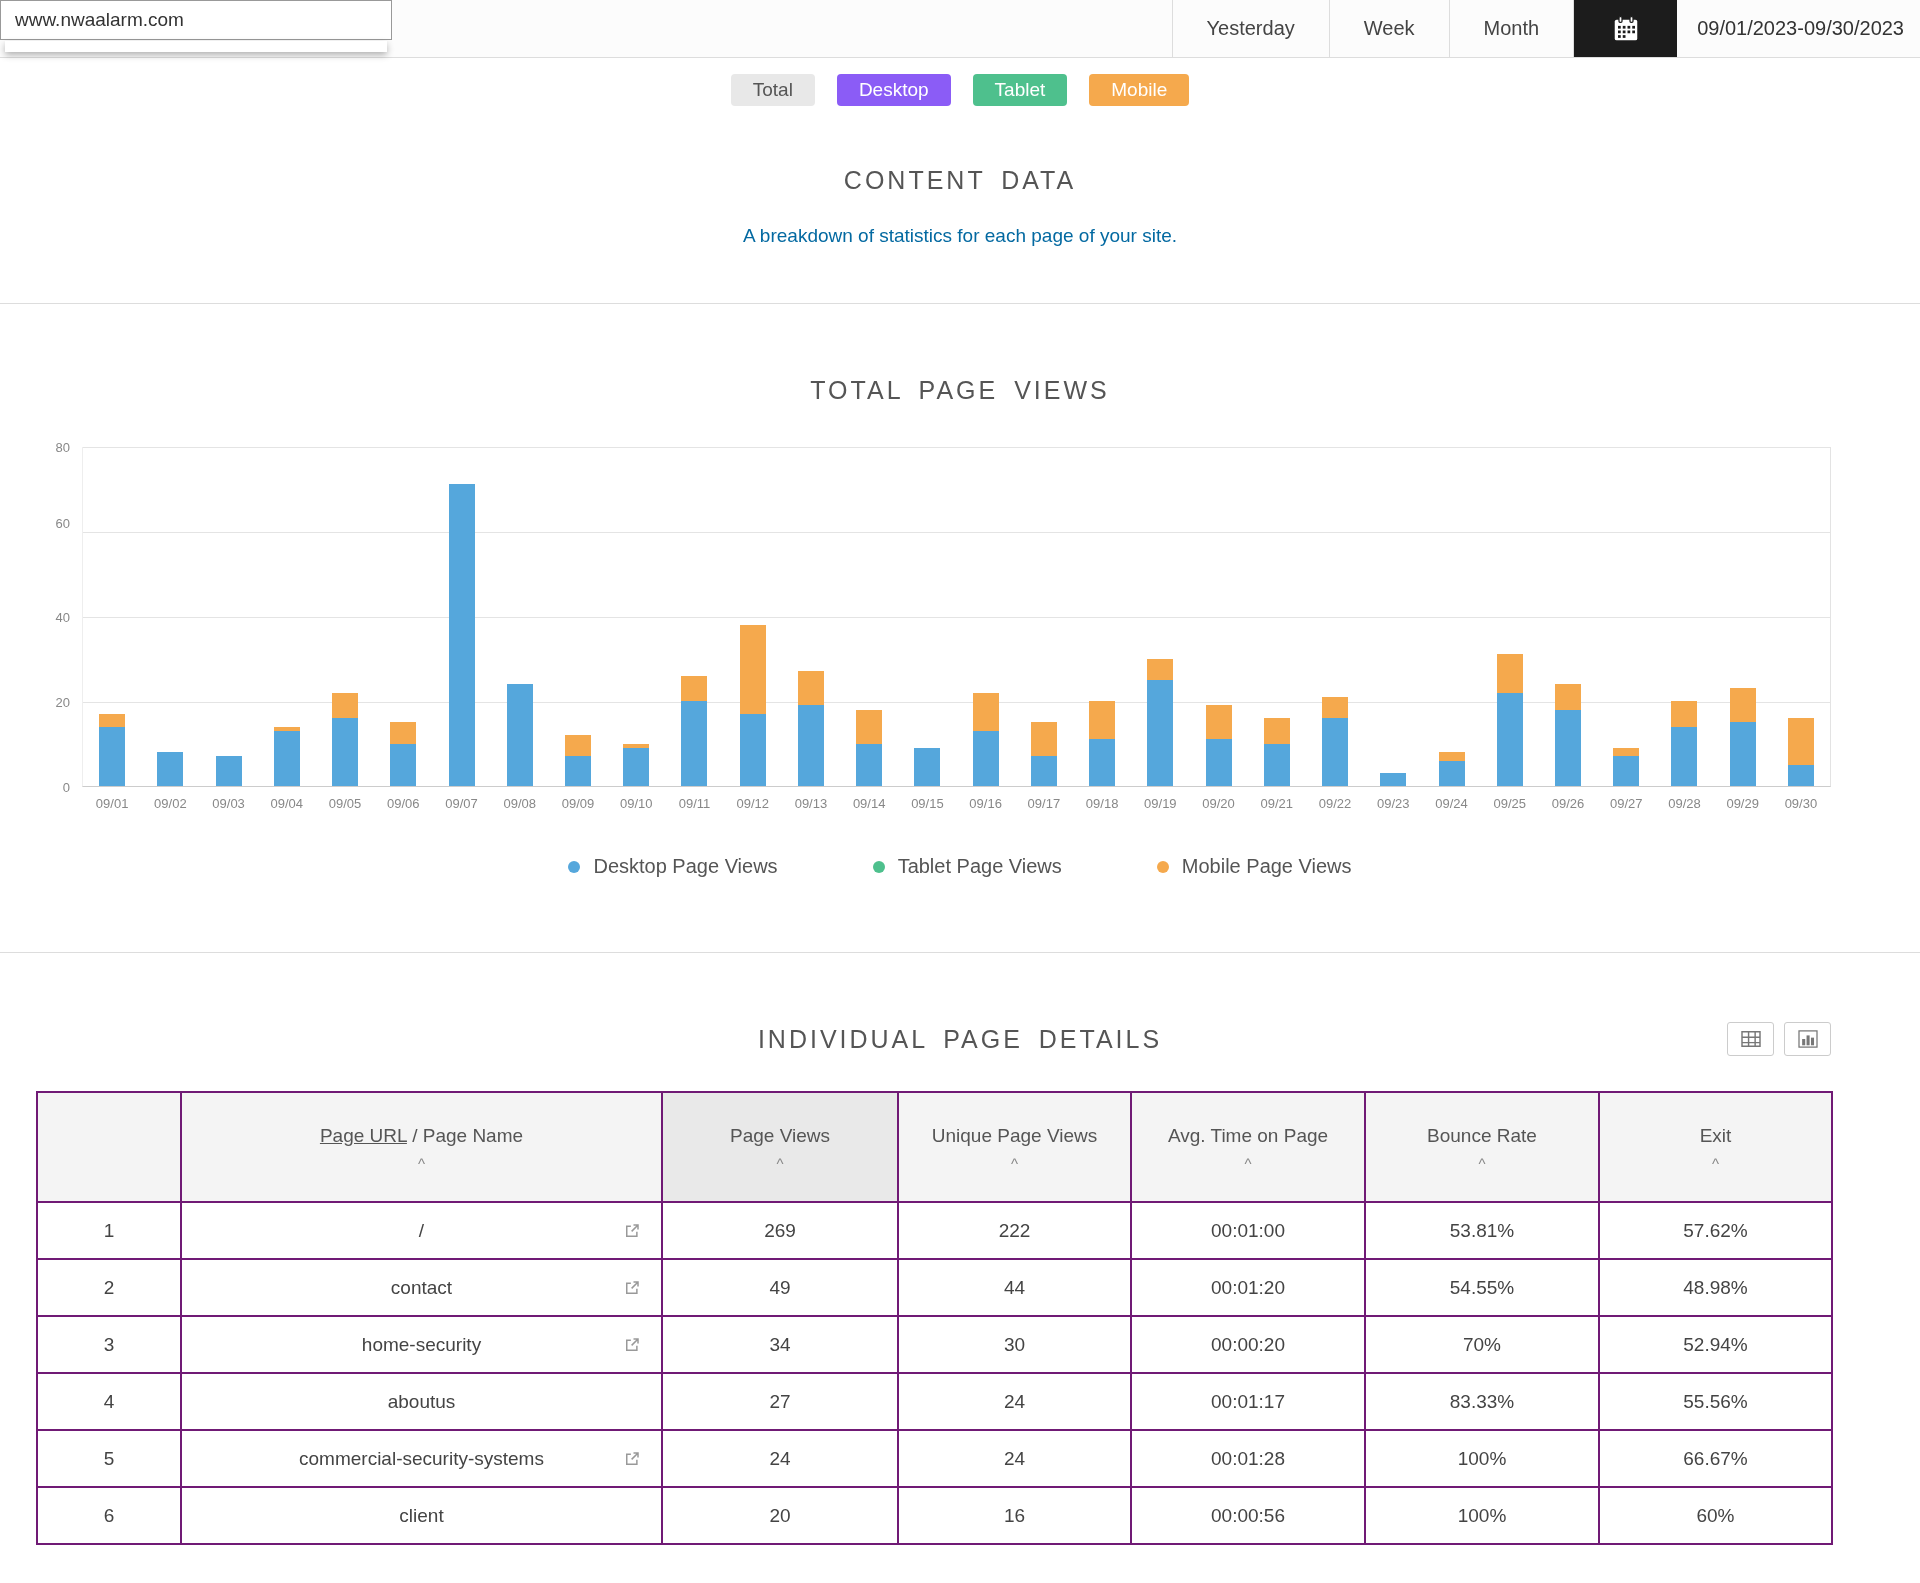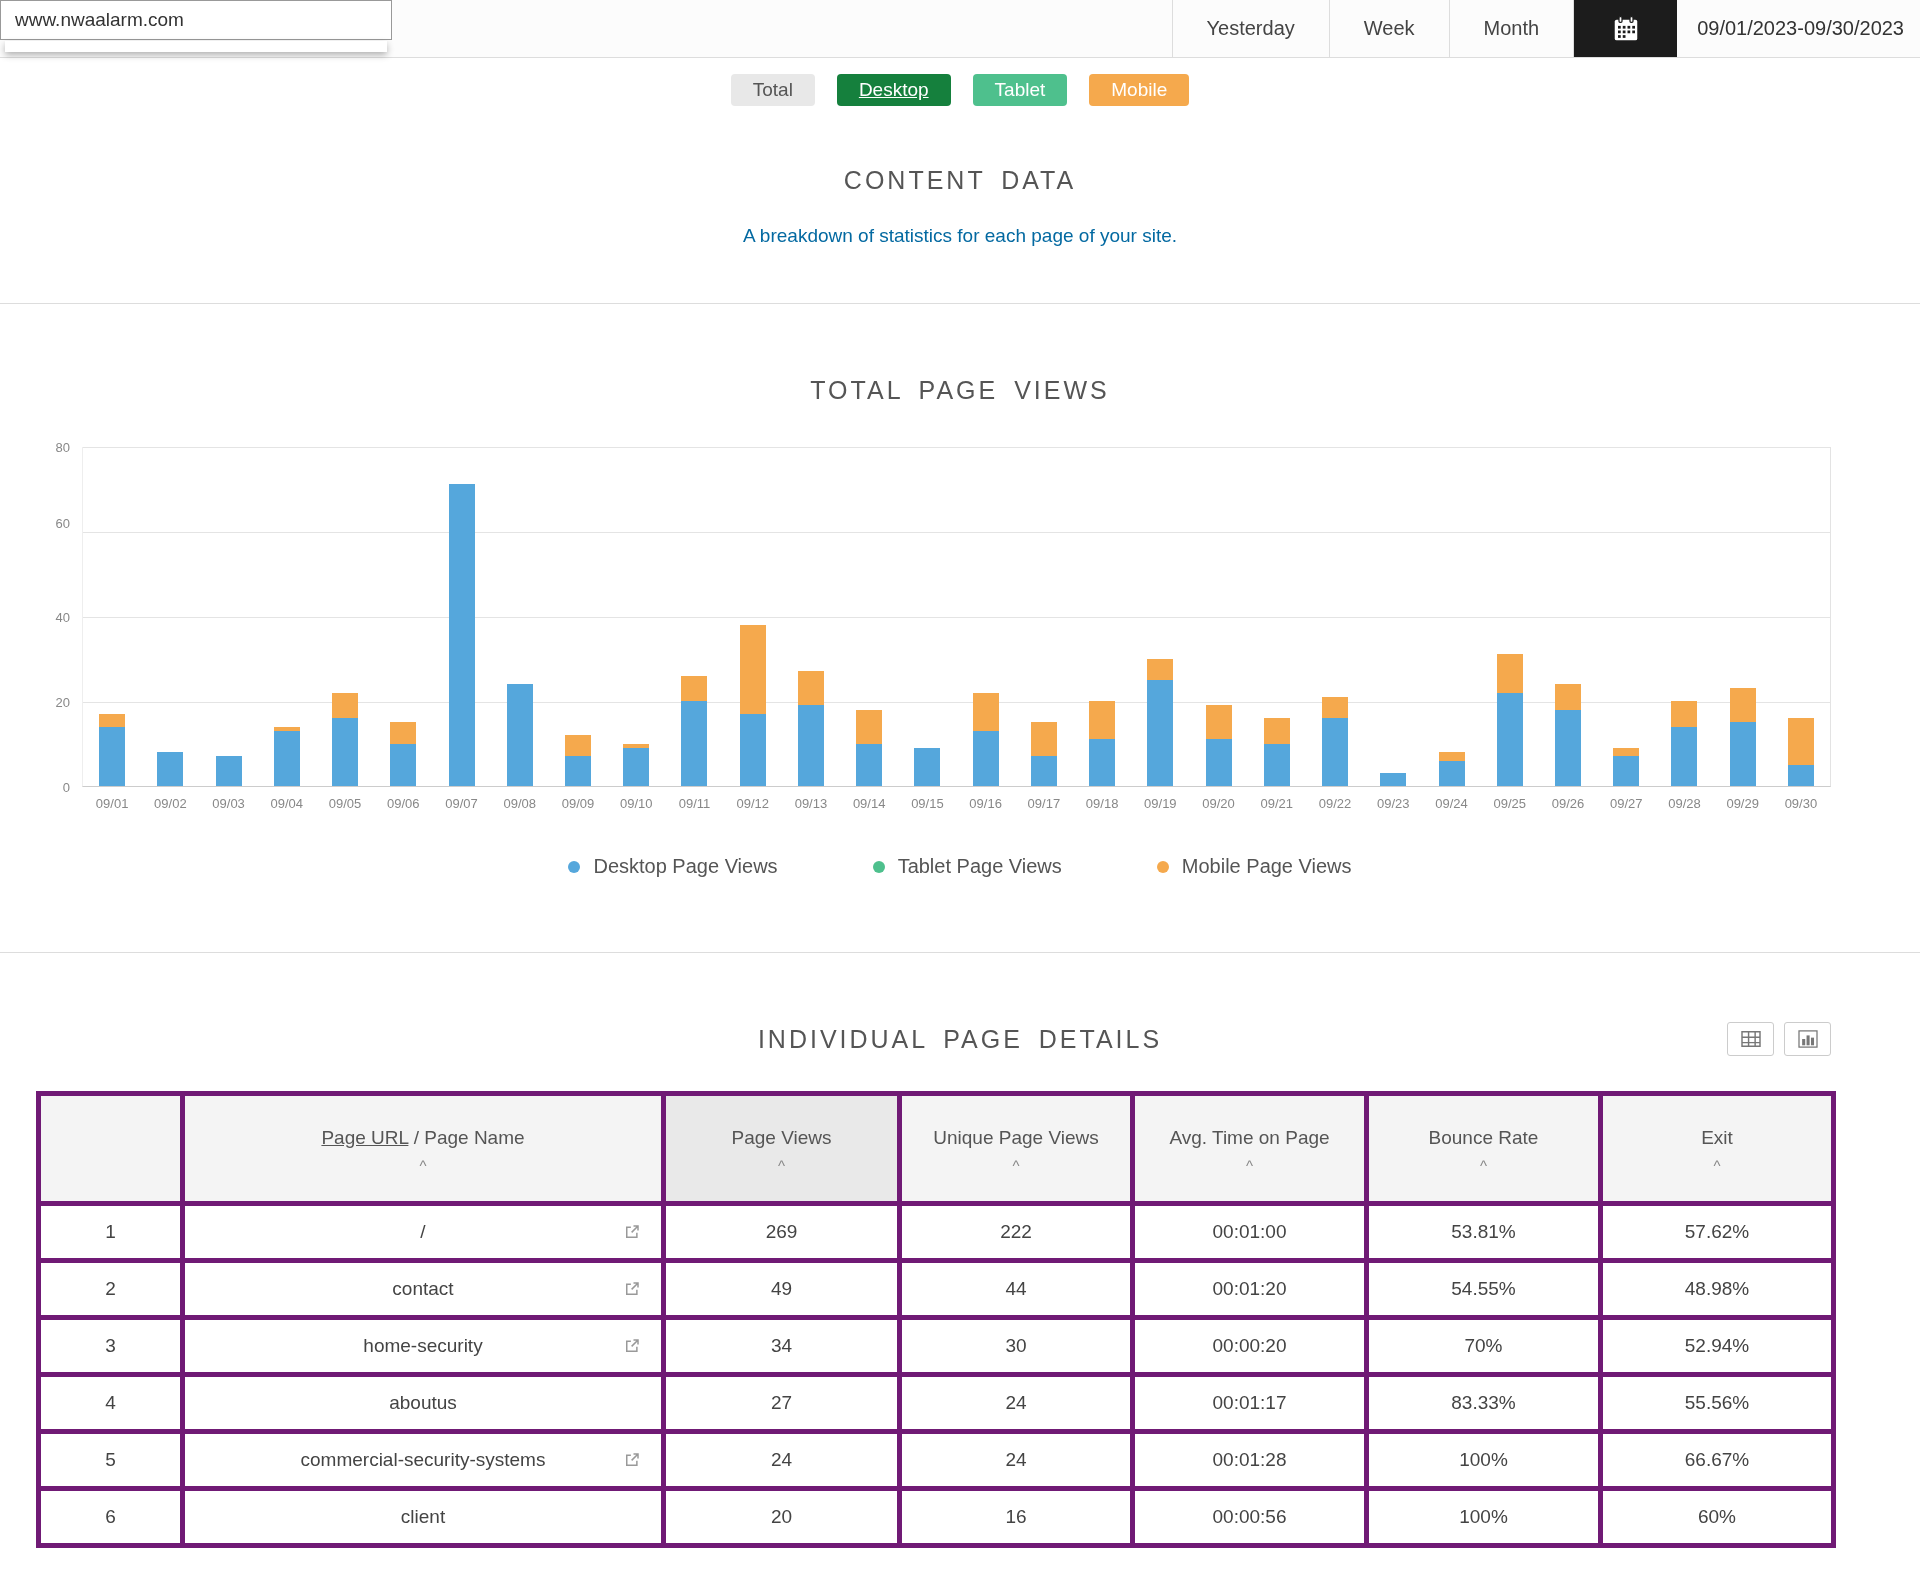--- a/index.html
+++ b/index.html
@@ -36,21 +36,21 @@
   }
   .date-range { display:flex; align-items:center; padding:0 16px 0 20px; font-size:20px; color:#333; }
 
   
   .filters { display:flex; justify-content:center; gap:22px; margin-top:16px; }
   .filter-btn {
     height:32px; padding:0 22px; border:none; border-radius:4px;
     font-size:19px; font-family:inherit; cursor:pointer;
   }
   .filter-total   { background:#e8e8e8; color:#555; }
-  .filter-desktop { background:#15803d; color:#fff;text-decoration:underline; }
+  .filter-desktop { background:#8b5cf6; color:#fff; }
   .filter-tablet  { background:#4ec08d; color:#fff; }
   .filter-mobile  { background:#f5a94d; color:#fff; }
 
   
   .section-title {
     text-align:center; font-size:25px; font-weight:400;
     letter-spacing:3px; color:#555; margin:0; word-spacing:6px;
   }
   .content-title { margin-top:60px; }
   .subtitle { text-align:center; font-size:19px; color:#0369a1; margin:30px 0 0 0; }
@@ -83,21 +83,21 @@
   .details-head { position:relative; margin-top:66px; height:40px; display:flex; align-items:center; justify-content:center; }
   .details-head .section-title { margin:0; }
   .view-toggles { position:absolute; right:89px; top:50%; transform:translateY(-50%); display:flex; gap:10px; }
   .toggle-btn {
     width:47px; height:34px; border:1px solid #ccc; border-radius:3px;
     background:#fff; display:flex; align-items:center; justify-content:center; cursor:pointer;
   }
 
   .table-wrap { margin:32px 89px 0 36px; }
   table { border-collapse:collapse; width:100%; table-layout:fixed; font-size:19px; color:#444; }
-  th, td { border:5px solid #701a75; text-align:center; vertical-align:middle; padding:0 10px; }
+  th, td { border:2px solid #701a75; text-align:center; vertical-align:middle; padding:0 10px; }
   thead th { background:#f4f4f4; height:110px; font-weight:400; color:#555; }
   thead th.sorted { background:#e9e9e9; }
   .hdr-label .u { text-decoration:underline; }
   .caret { display:block; margin-top:12px; font-size:15px; color:#888; line-height:10px; }
   tr.summary td { height:77px; font-size:20px; color:#444; }
   tr.data-row td { height:57px; }
   .page-cell { position:relative; }
   .ext-icon { position:absolute; right:20px; top:50%; transform:translateY(-50%); line-height:0; cursor:pointer; }
 </style>
 </head>

